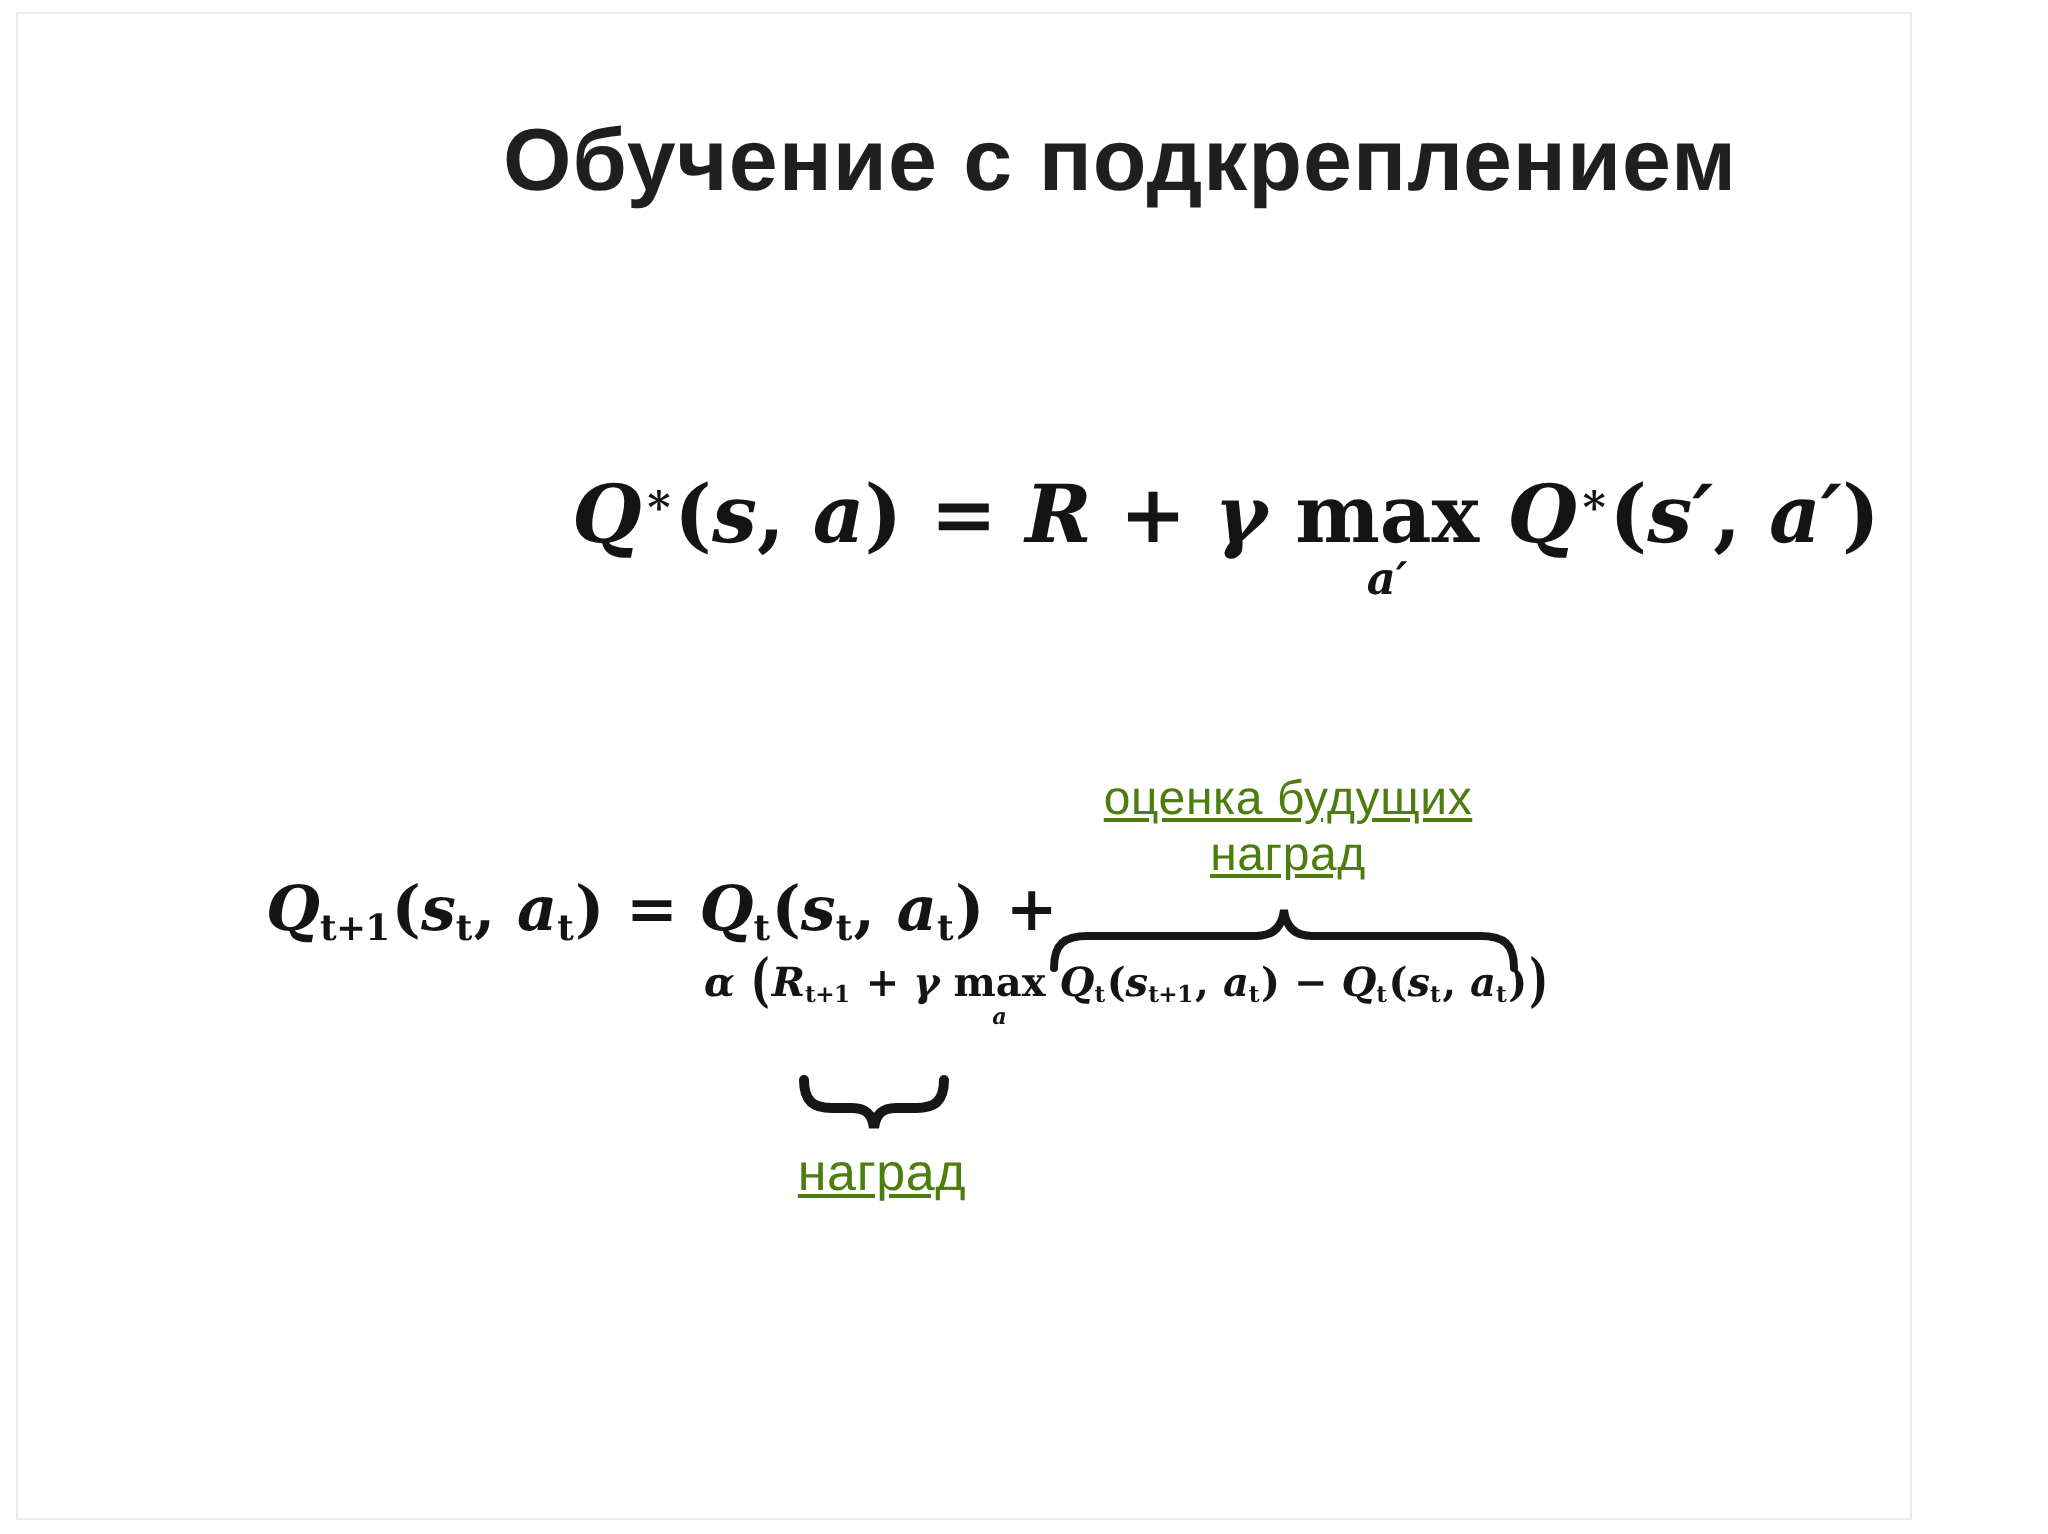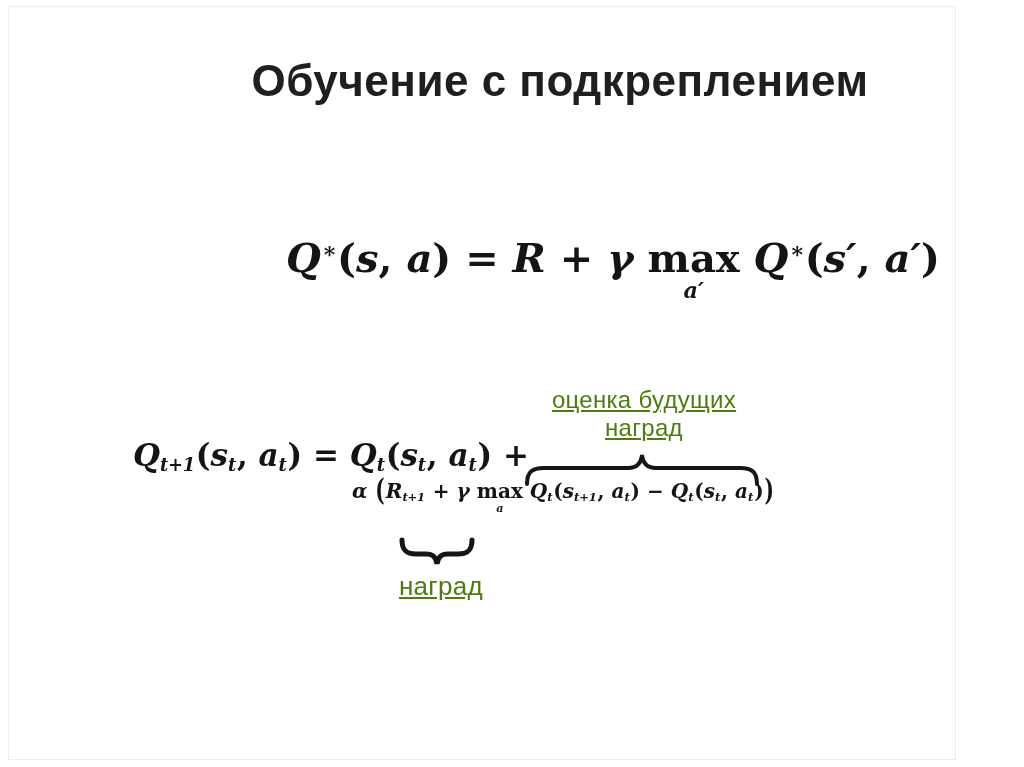--- a/index.html
+++ b/index.html
@@ -52,21 +52,20 @@
   .formula .r   { font-style: normal; }
   .formula .sup {
     font-size: 55%;
     vertical-align: 0.62em;
     font-style: normal;
     margin-left: 1px;
   }
   .formula .sub {
     font-size: 58%;
     vertical-align: -0.28em;
-    font-style: italic;
     letter-spacing: -0.02em;
     margin-right: 1px;
   }
   .formula .limop {
     display: inline-block;
     position: relative;
     font-style: normal;
     text-align: right;
   }
   .formula .limop .op { font-style: normal; }

